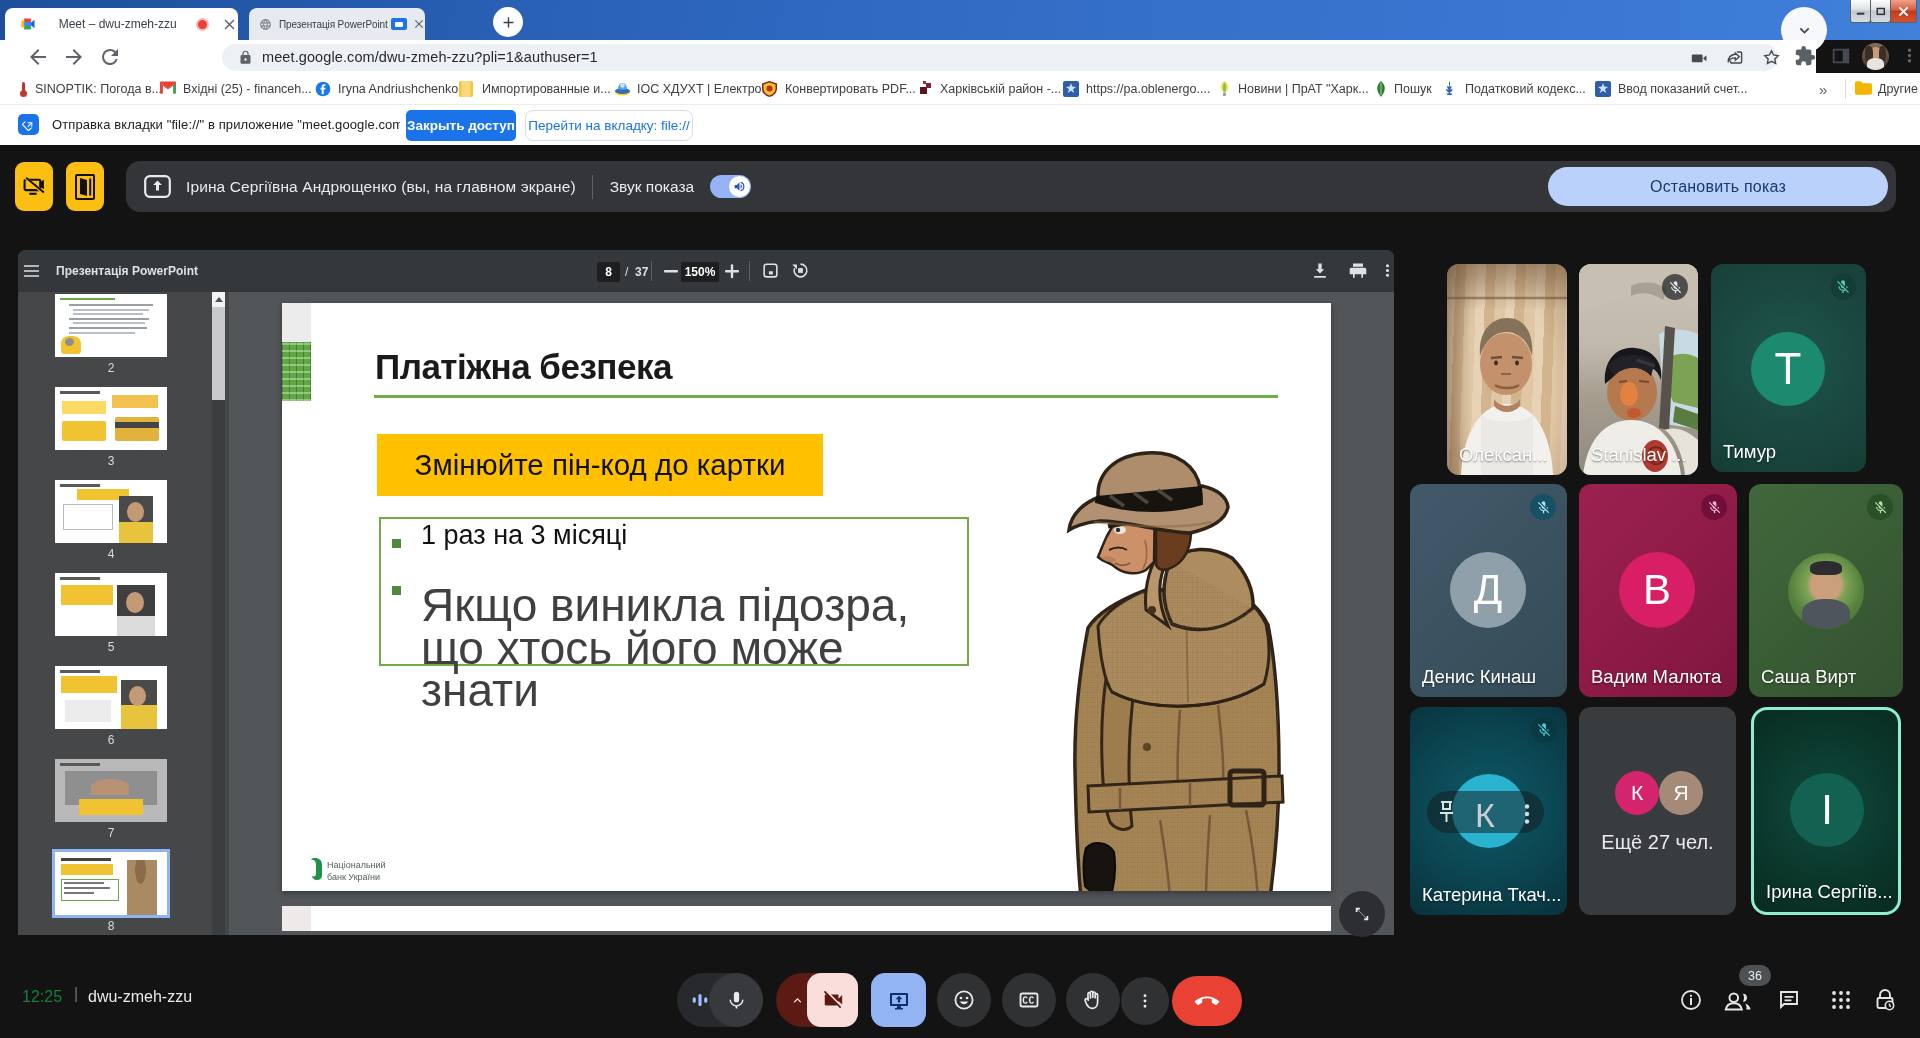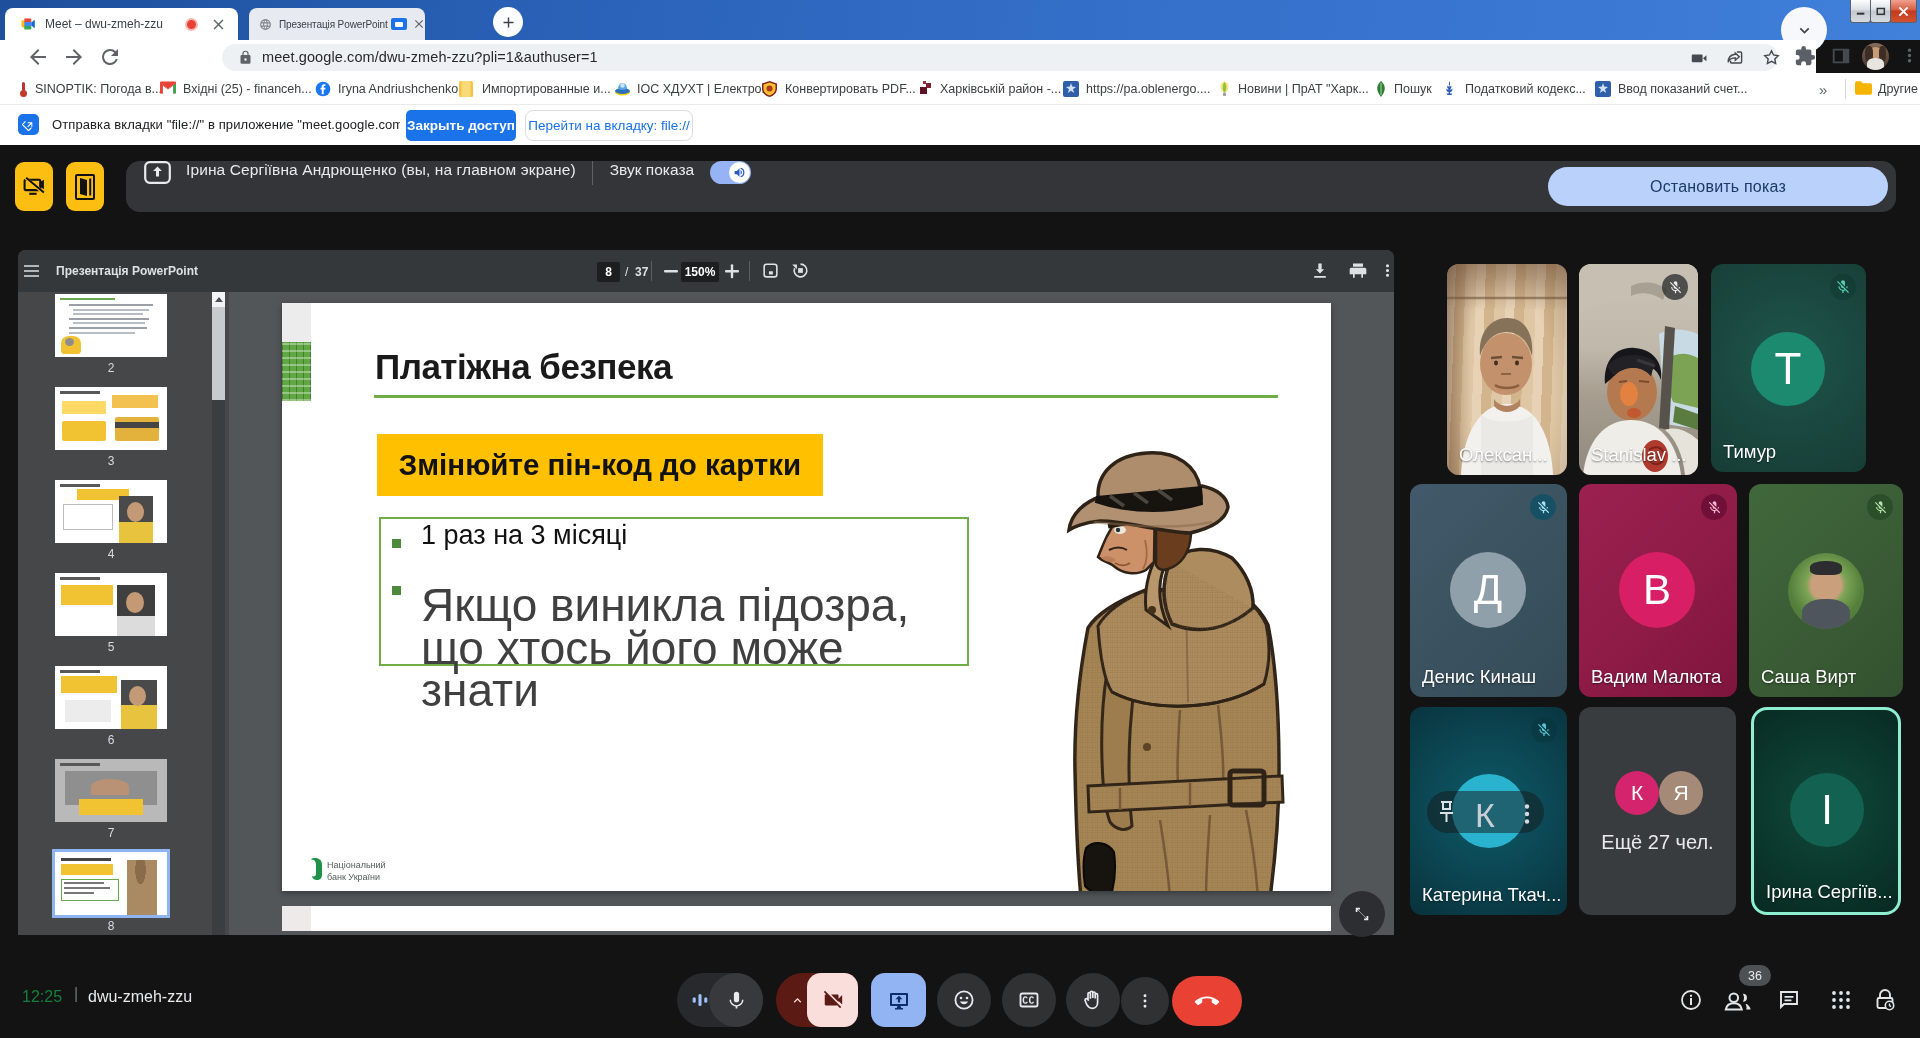--- a/index.html
+++ b/index.html
@@ -27,21 +27,21 @@
 .bmi{width:16px;height:16px;margin-right:7px;flex:none}
 
 #infobar{left:0;top:105px;width:1920px;height:40px;background:#fff}
 #ib-ic{left:18px;top:9px;width:21px;height:21px;border-radius:5px;background:#1a73e8;color:#fff;display:flex;align-items:center;justify-content:center}
 #ib-text{left:52px;top:12px;font-size:13px;color:#202124;letter-spacing:.1px;max-width:348px;white-space:nowrap;overflow:hidden;display:inline-block}
 #ib-b1{left:406px;top:5px;width:110px;height:31px;border-radius:5px;background:#1a73e8;color:#fff;font-size:13.5px;font-weight:bold;display:flex;align-items:center;justify-content:center;white-space:nowrap}
 #ib-b2{left:525px;top:5px;width:168px;height:31px;border-radius:8px;border:1px solid #dadce0;color:#1a73e8;font-size:13.5px;display:flex;align-items:center;justify-content:center;white-space:nowrap}
 
 #meethdr{left:0;top:145px;width:1920px;height:85px;background:#131314}
 .ybox{top:17px;width:38px;height:49px;border-radius:9px;background:#fcbe11;display:flex;align-items:center;justify-content:center}
-#hdrpill{left:126px;top:16px;width:1770px;height:51px;border-radius:14px;background:#333538;display:flex;align-items:flex-start;color:#e8eaed}
+#hdrpill{left:126px;top:16px;width:1770px;height:51px;border-radius:14px;background:#333538;display:flex;align-items:center;color:#e8eaed}
 
 #viewer{left:18px;top:250px;width:1376px;height:685px;background:#525659;border-radius:8px 8px 0 0;overflow:hidden}
 #vtoolbar{left:0;top:0;width:1376px;height:42px;background:#35383b;color:#e8eaed}
 #vsidebar{left:0;top:42px;width:211px;height:643px;background:#454749}
 .thumb{position:absolute;left:37px;width:112px;height:63px;background:#fff;overflow:hidden}
 .tnum{position:absolute;left:37px;width:112px;text-align:center;font-size:12px;color:#d9dcde}
 #vmain{left:211px;top:42px;width:1165px;height:643px;background:#525659}
 #page1{left:53px;top:11px;width:1049px;height:588px;background:#fff;box-shadow:0 2px 6px rgba(0,0,0,.35);overflow:hidden}
 #page2{left:53px;top:614px;width:1049px;height:25px;background:#fff}
 .vtb{position:absolute;color:#dde1e4;font-size:12px;font-weight:bold}
@@ -62,21 +62,21 @@
 <div id="root">
 <div id="tabstrip" class="abs">
   <div id="tab1" class="tab abs">
     <svg style="margin-left:15px" width="17" height="14" viewBox="0 0 24 20">
           <path fill="#fbbc04" d="M2 5h5v10H4a2 2 0 0 1-2-2V5z"></path>
           <path fill="#ea4335" d="M6 2h8a2 2 0 0 1 2 2v3H6V2z"></path>
           <path fill="#34a853" d="M6 13h10v3a2 2 0 0 1-2 2H6v-5z"></path>
           <path fill="#4285f4" d="M6 7h10v6H6z"></path>
           <path fill="#1967d2" d="M16 8l5-4v12l-5-4V8z"></path>
         </svg>
-    <span class="tabtitle" style="margin-left:8px;width:126px;font-size:12px">Meet – dwu-zmeh-zzu</span>
+    <span class="tabtitle" style="margin-left:22px;width:126px;font-size:12px">Meet – dwu-zmeh-zzu</span>
     <span style="width:13px;height:13px;border-radius:50%;background:#e84135;border:2.5px solid #f6b9b4;margin-left:14px;flex:none"></span>
     <svg width="17" height="17" viewBox="0 0 24 24" style="margin-left:12px;flex:none">
           <path fill="#5f6368" d="M19 6.4L17.6 5 12 10.6 6.4 5 5 6.4 10.6 12 5 17.6 6.4 19 12 13.4 17.6 19 19 17.6 13.4 12z"></path>
         </svg>
   </div>
   <div id="tab2" class="tab abs">
     <svg style="margin-left:10px;flex:none" width="13" height="13" viewBox="0 0 24 24">
           <path fill="#80868b" d="M12 2a10 10 0 1 0 0 20 10 10 0 0 0 0-20zm7 6h-3.1a15 15 0 0 0-1.4-3.6A8 8 0 0 1 19 8zM12 4c.8 1.2 1.5 2.5 1.9 4h-3.8c.4-1.5 1.1-2.8 1.9-4zM4.3 14a8 8 0 0 1 0-4h3.4a16 16 0 0 0 0 4H4.3zm1.2 2h3.1c.3 1.3.8 2.5 1.4 3.6A8 8 0 0 1 5.5 16zm3.1-8H5.5a8 8 0 0 1 4.5-3.6A15 15 0 0 0 8.6 8zM12 20c-.8-1.2-1.5-2.5-1.9-4h3.8c-.4 1.5-1.1 2.8-1.9 4zm2.3-6H9.7a14 14 0 0 1 0-4h4.6a14 14 0 0 1 0 4zm.2 5.6c.6-1.1 1.1-2.3 1.4-3.6h3.1a8 8 0 0 1-4.5 3.6zm1.5-5.6a16 16 0 0 0 0-4h3.4a8 8 0 0 1 0 4H16z"></path>
         </svg>
     <span class="tabtitle" style="margin-left:7px;width:110px;flex:none;font-size:10px;letter-spacing:-.1px">Презентація PowerPoint</span>
@@ -411,21 +411,21 @@
         </div>
     <div class="abs" style="left:194px;top:15px;width:13px;height:93px;background:#c8cbce"></div>
   </div>
   <div id="vmain" class="abs">
     <div id="page1" class="abs">
       <div class="abs" style="left:0;top:0;width:29px;height:39px;background:#ececec"></div>
       <div class="abs" style="left:0;top:39px;width:29px;height:59px;background:#61a744;background-image:repeating-linear-gradient(0deg,rgba(255,255,255,.35) 0 1.5px,transparent 1.5px 7px),repeating-linear-gradient(90deg,rgba(32,90,20,.5) 0 1.5px,transparent 1.5px 7px)"></div>
       <div class="abs" style="left:93px;top:44px;font-size:35px;font-weight:bold;color:#1a1a1a;letter-spacing:-.5px">Платіжна безпека</div>
       <div class="abs" style="left:92px;top:92px;width:904px;height:2.5px;background:#70ad47"></div>
       <div class="abs" style="left:95px;top:131px;width:446px;height:62px;background:#ffc000;display:flex;align-items:center;justify-content:center">
-            <span style="font-size:29.5px;font-weight:bold;color:#111">Змінюйте пін-код до картки</span>
+            <span style="font-size:29.5px;font-weight:normal;color:#111">Змінюйте пін-код до картки</span>
           </div>
       <div class="abs" style="left:97px;top:214px;width:590px;height:149px;border:2px solid #70ad47"></div>
       <div class="abs" style="left:110px;top:236px;width:9px;height:9px;background:#4e8a3c"></div>
       <div class="abs" style="left:139px;top:217px;font-size:27px;color:#111">1 раз на 3 місяці</div>
       <div class="abs" style="left:110px;top:283px;width:9px;height:9px;background:#4e8a3c"></div>
       <div class="abs" style="left:139px;top:281px;width:535px;font-size:46px;color:#404040;line-height:42.5px">Якщо виникла підозра, що хтось його може знати</div>
       <svg class="abs" style="left:27px;top:553px" width="110" height="30" viewBox="0 0 110 30">
         <path d="M6 2c4 0 7 2 7 7v10c0 3-2 5-5 5s-5-2-5-4c2 1 4 0 4-2V9C7 5 5 3 2 4 3 2 4 2 6 2z" fill="#1f9247"></path>
         <path d="M9 4c2 2 2 5 1 7" stroke="#1f9247" fill="none"></path>
         <text x="18" y="12" font-size="9" fill="#55605a" font-family="Liberation Sans">Національний</text>

